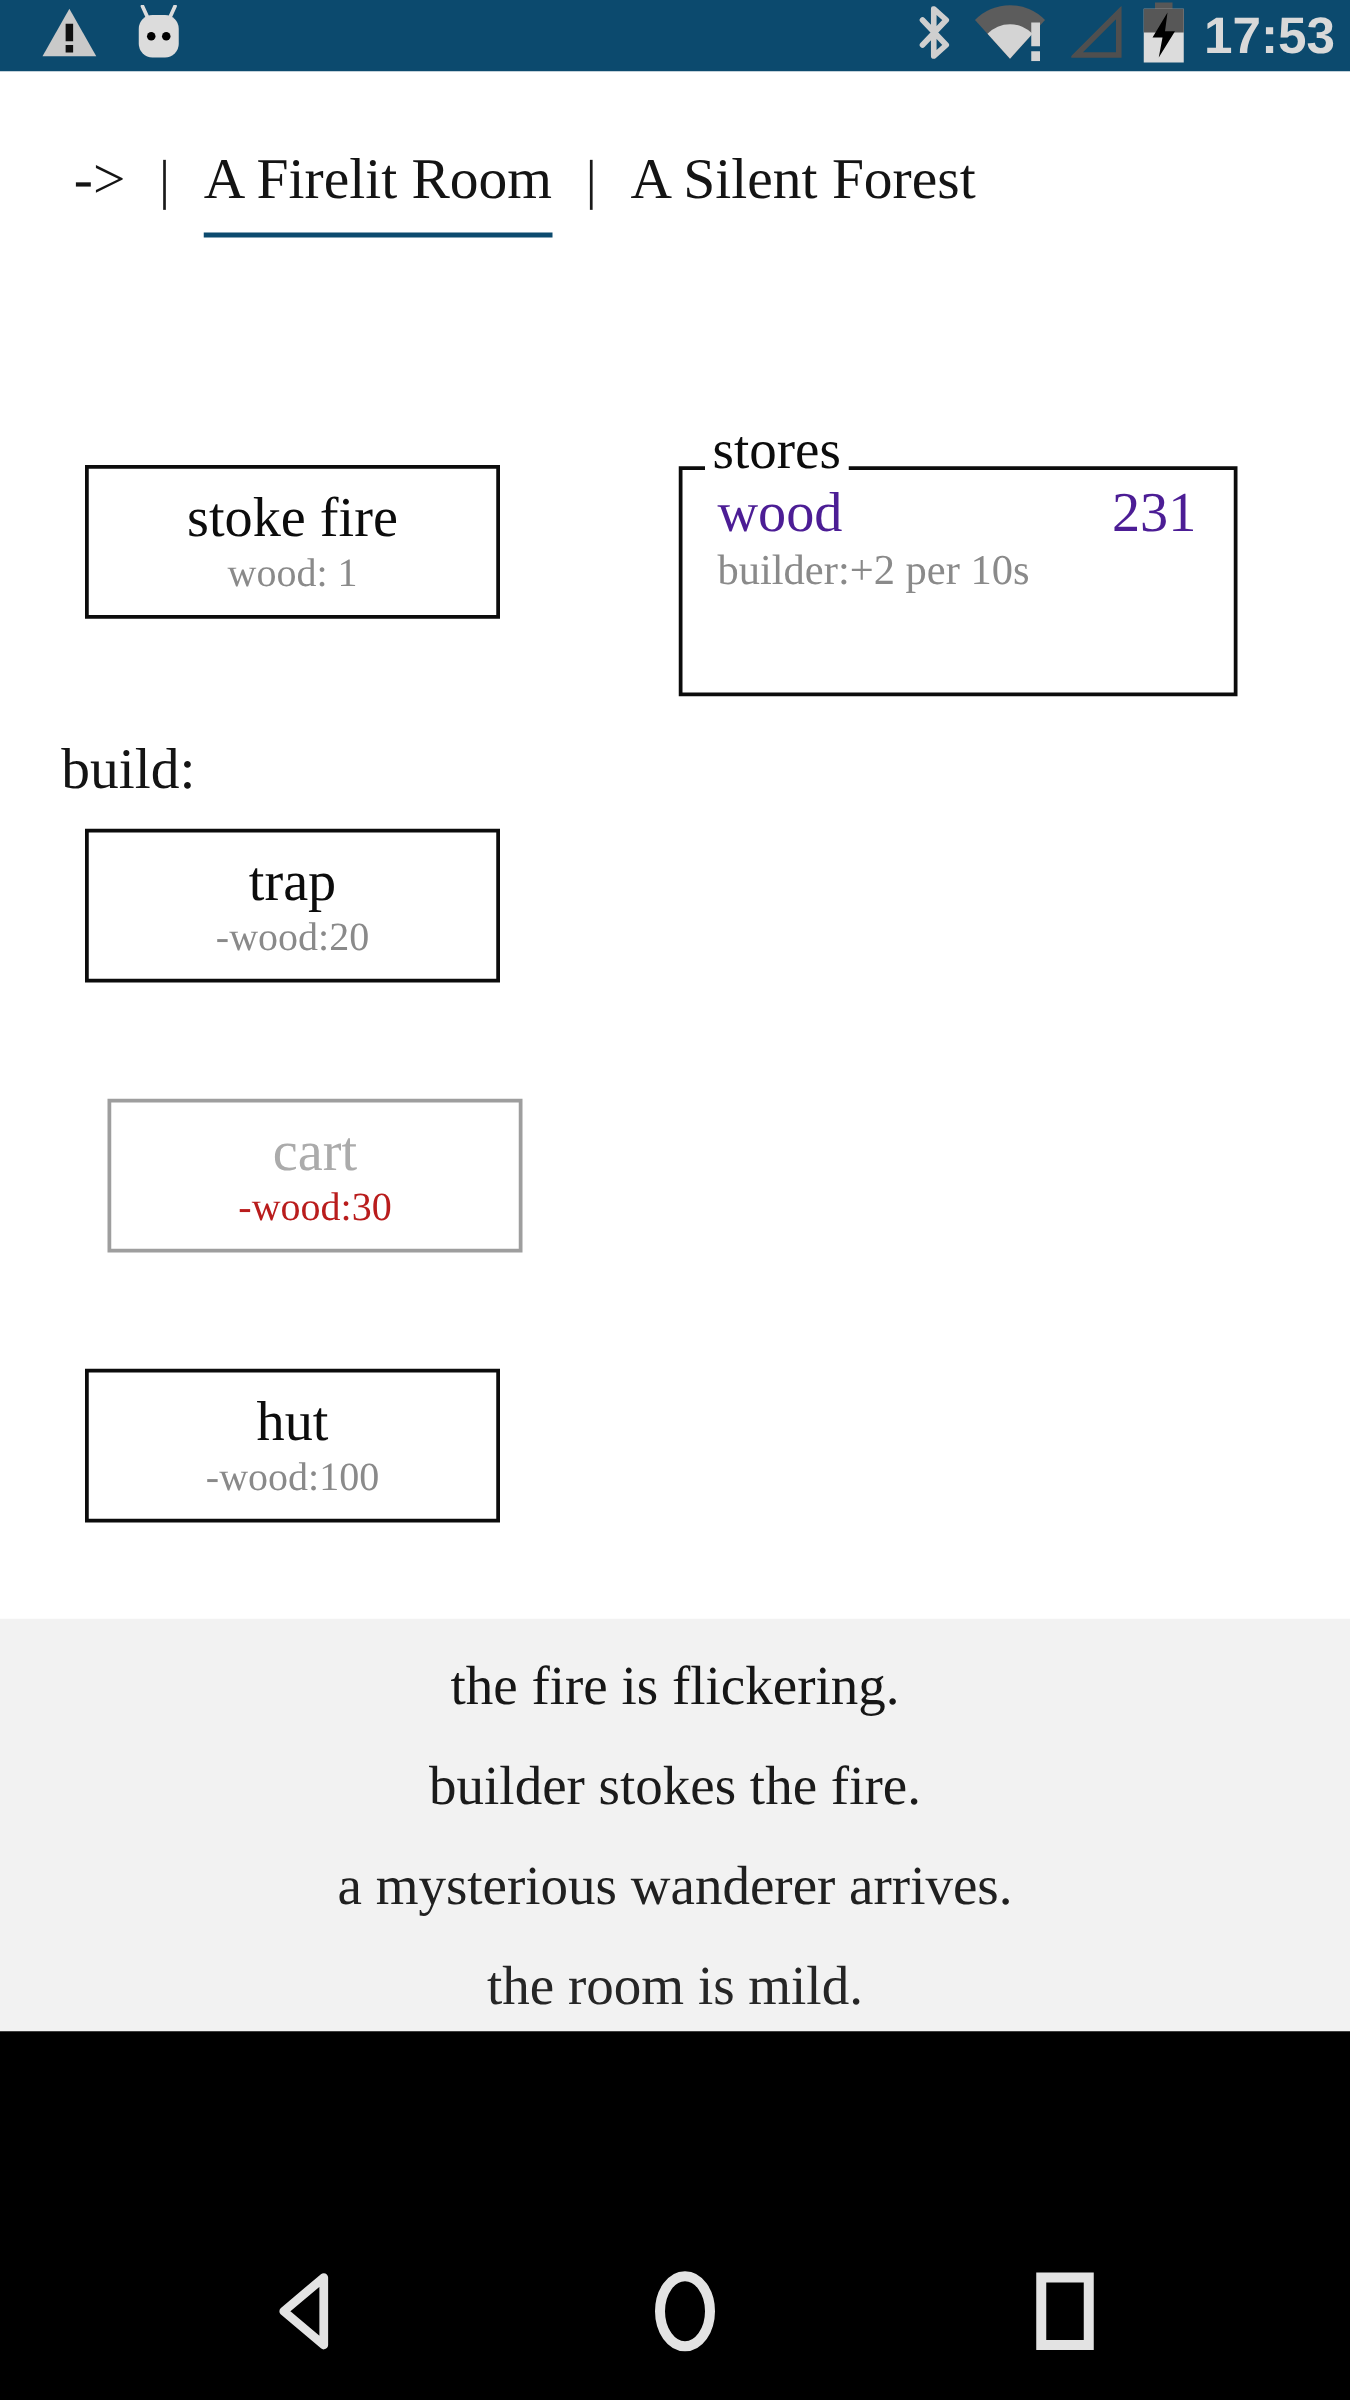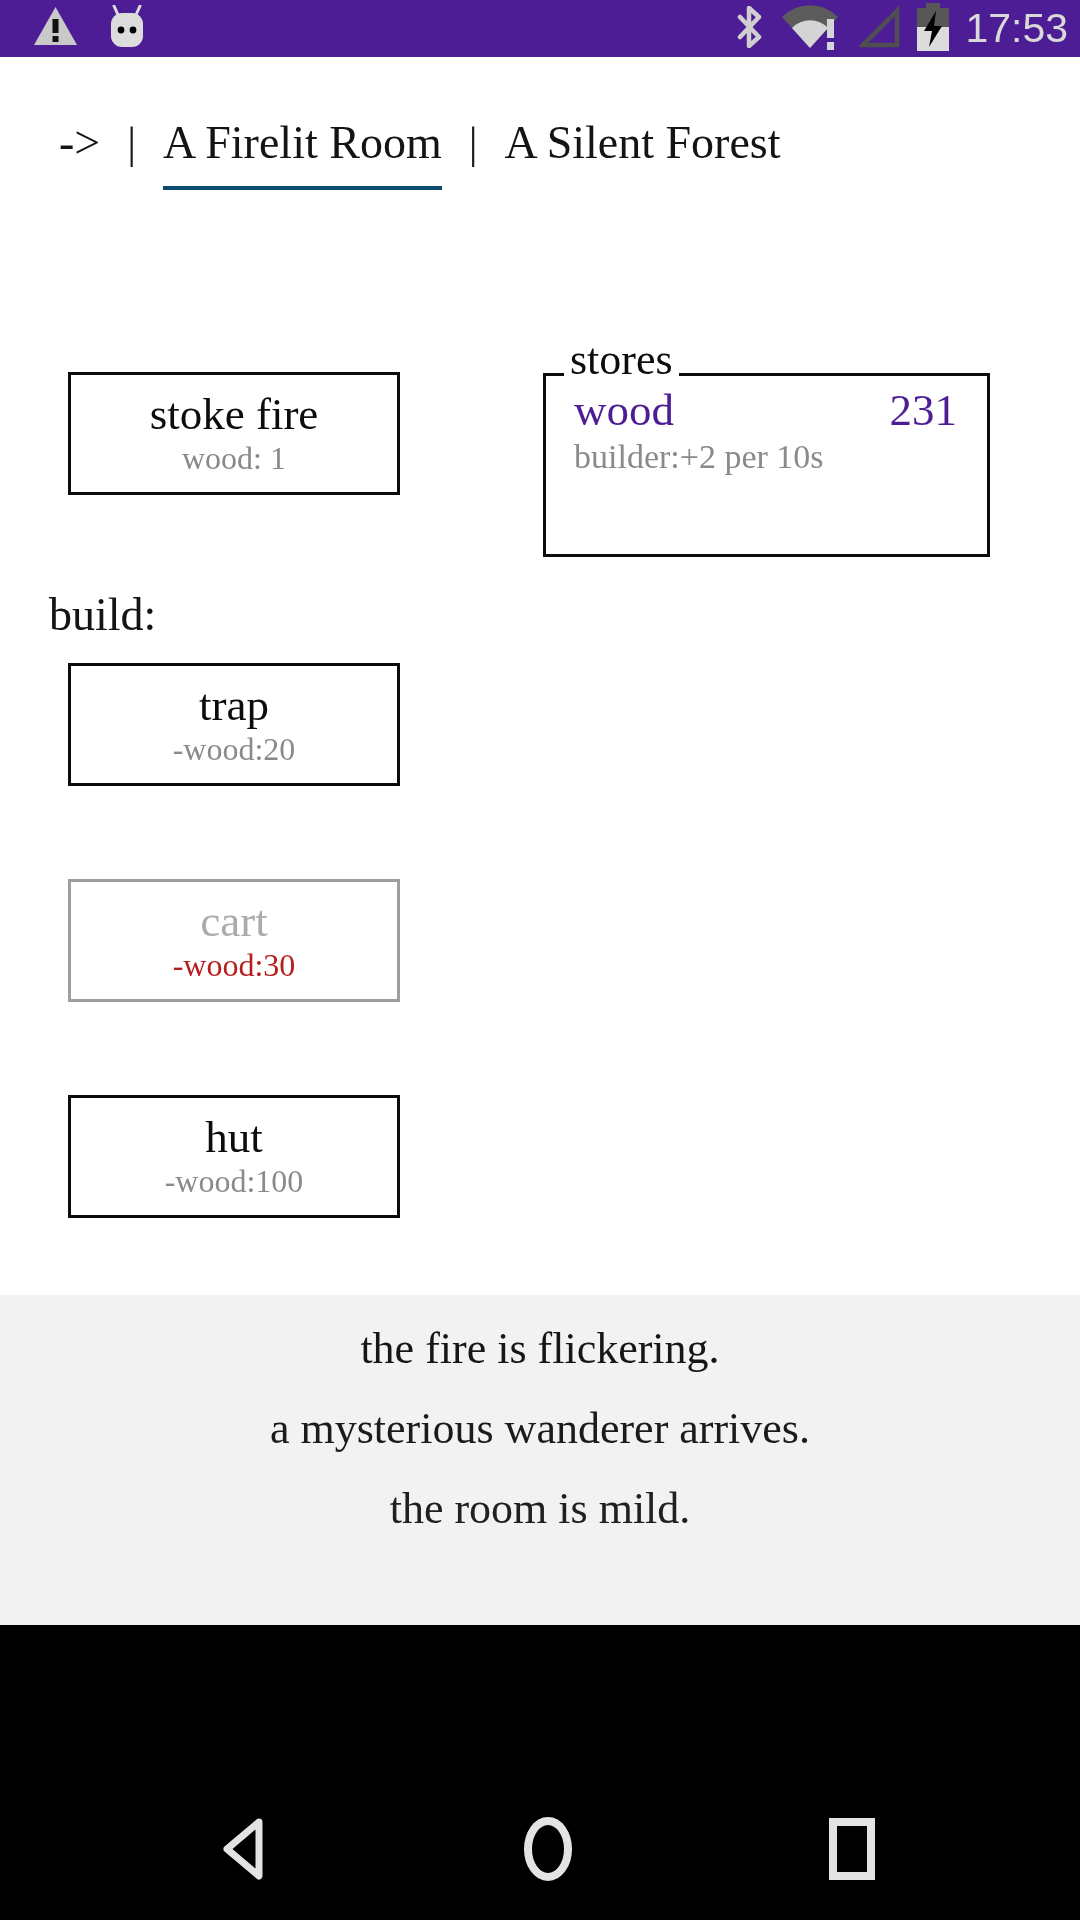--- a/index.html
+++ b/index.html
@@ -5,21 +5,22 @@
   html,body { margin:0; padding:0; background:#222; }
   .screen {
     position:relative; width:1080px; height:1920px;
     background:#ffffff; overflow:hidden;
     font-family:"Liberation Serif", serif;
   }
 
   
   .statusbar {
     position:absolute; top:0; left:0; width:1080px; height:57px;
-    background:#4c1d95;
+    background:#0c4a6e;
+    font-weight:bold;
   }
   .sb-left {
     position:absolute; left:33px; top:0; height:57px;
     display:flex; align-items:center; gap:26px;
   }
   .sb-right {
     position:absolute; right:12px; top:0; height:57px;
     display:flex; align-items:center; gap:14px;
   }
   .sb-time {
@@ -40,21 +41,21 @@
   
   .btn {
     position:absolute; left:68px; width:332px; height:123px;
     border:3px solid #0c0c0c; box-sizing:border-box; background:#fff;
     display:flex; flex-direction:column; align-items:center; justify-content:center;
   }
   .btn .t { font-size:45px; line-height:1.08; color:#0c0c0c; }
   .btn .c { font-size:32px; line-height:1.2; color:#8a8a8a; }
   .btn-stoke { top:372px; }
   .btn-trap  { top:663px; }
-  .btn-cart  { top:879px; border-color:#9e9e9e; }
+  .btn-cart  { top:879px; border-color:#9e9e9e;margin-left:18px; }
   .btn-cart .t { color:#ababab; }
   .btn-cart .c { color:#b91c1c; }
   .btn-hut   { top:1095px; }
 
   .build-label {
     position:absolute; left:49px; top:588px;
     font-size:46px; color:#141414;
   }
 
   
@@ -185,20 +186,21 @@
     <span class="c">-wood:30</span>
   </div>
 
   <div class="btn btn-hut">
     <span class="t">hut</span>
     <span class="c">-wood:100</span>
   </div>
 
   <div class="messages">
     <div class="msg">the fire is flickering.</div>
+    <div class="msg">builder stokes the fire.</div>
     <div class="msg">a mysterious wanderer arrives.</div>
     <div class="msg">the room is mild.</div>
   </div>
 
   <div class="bottombar">
     <div class="navbtn navbtn-back">
       <svg width="56" height="66" viewBox="0 0 56 66">
         <path d="M43 6 L11 33 L43 60 Z" fill="none" stroke="#e3e3e3" stroke-width="7" stroke-linejoin="round"></path>
       </svg>
     </div>

